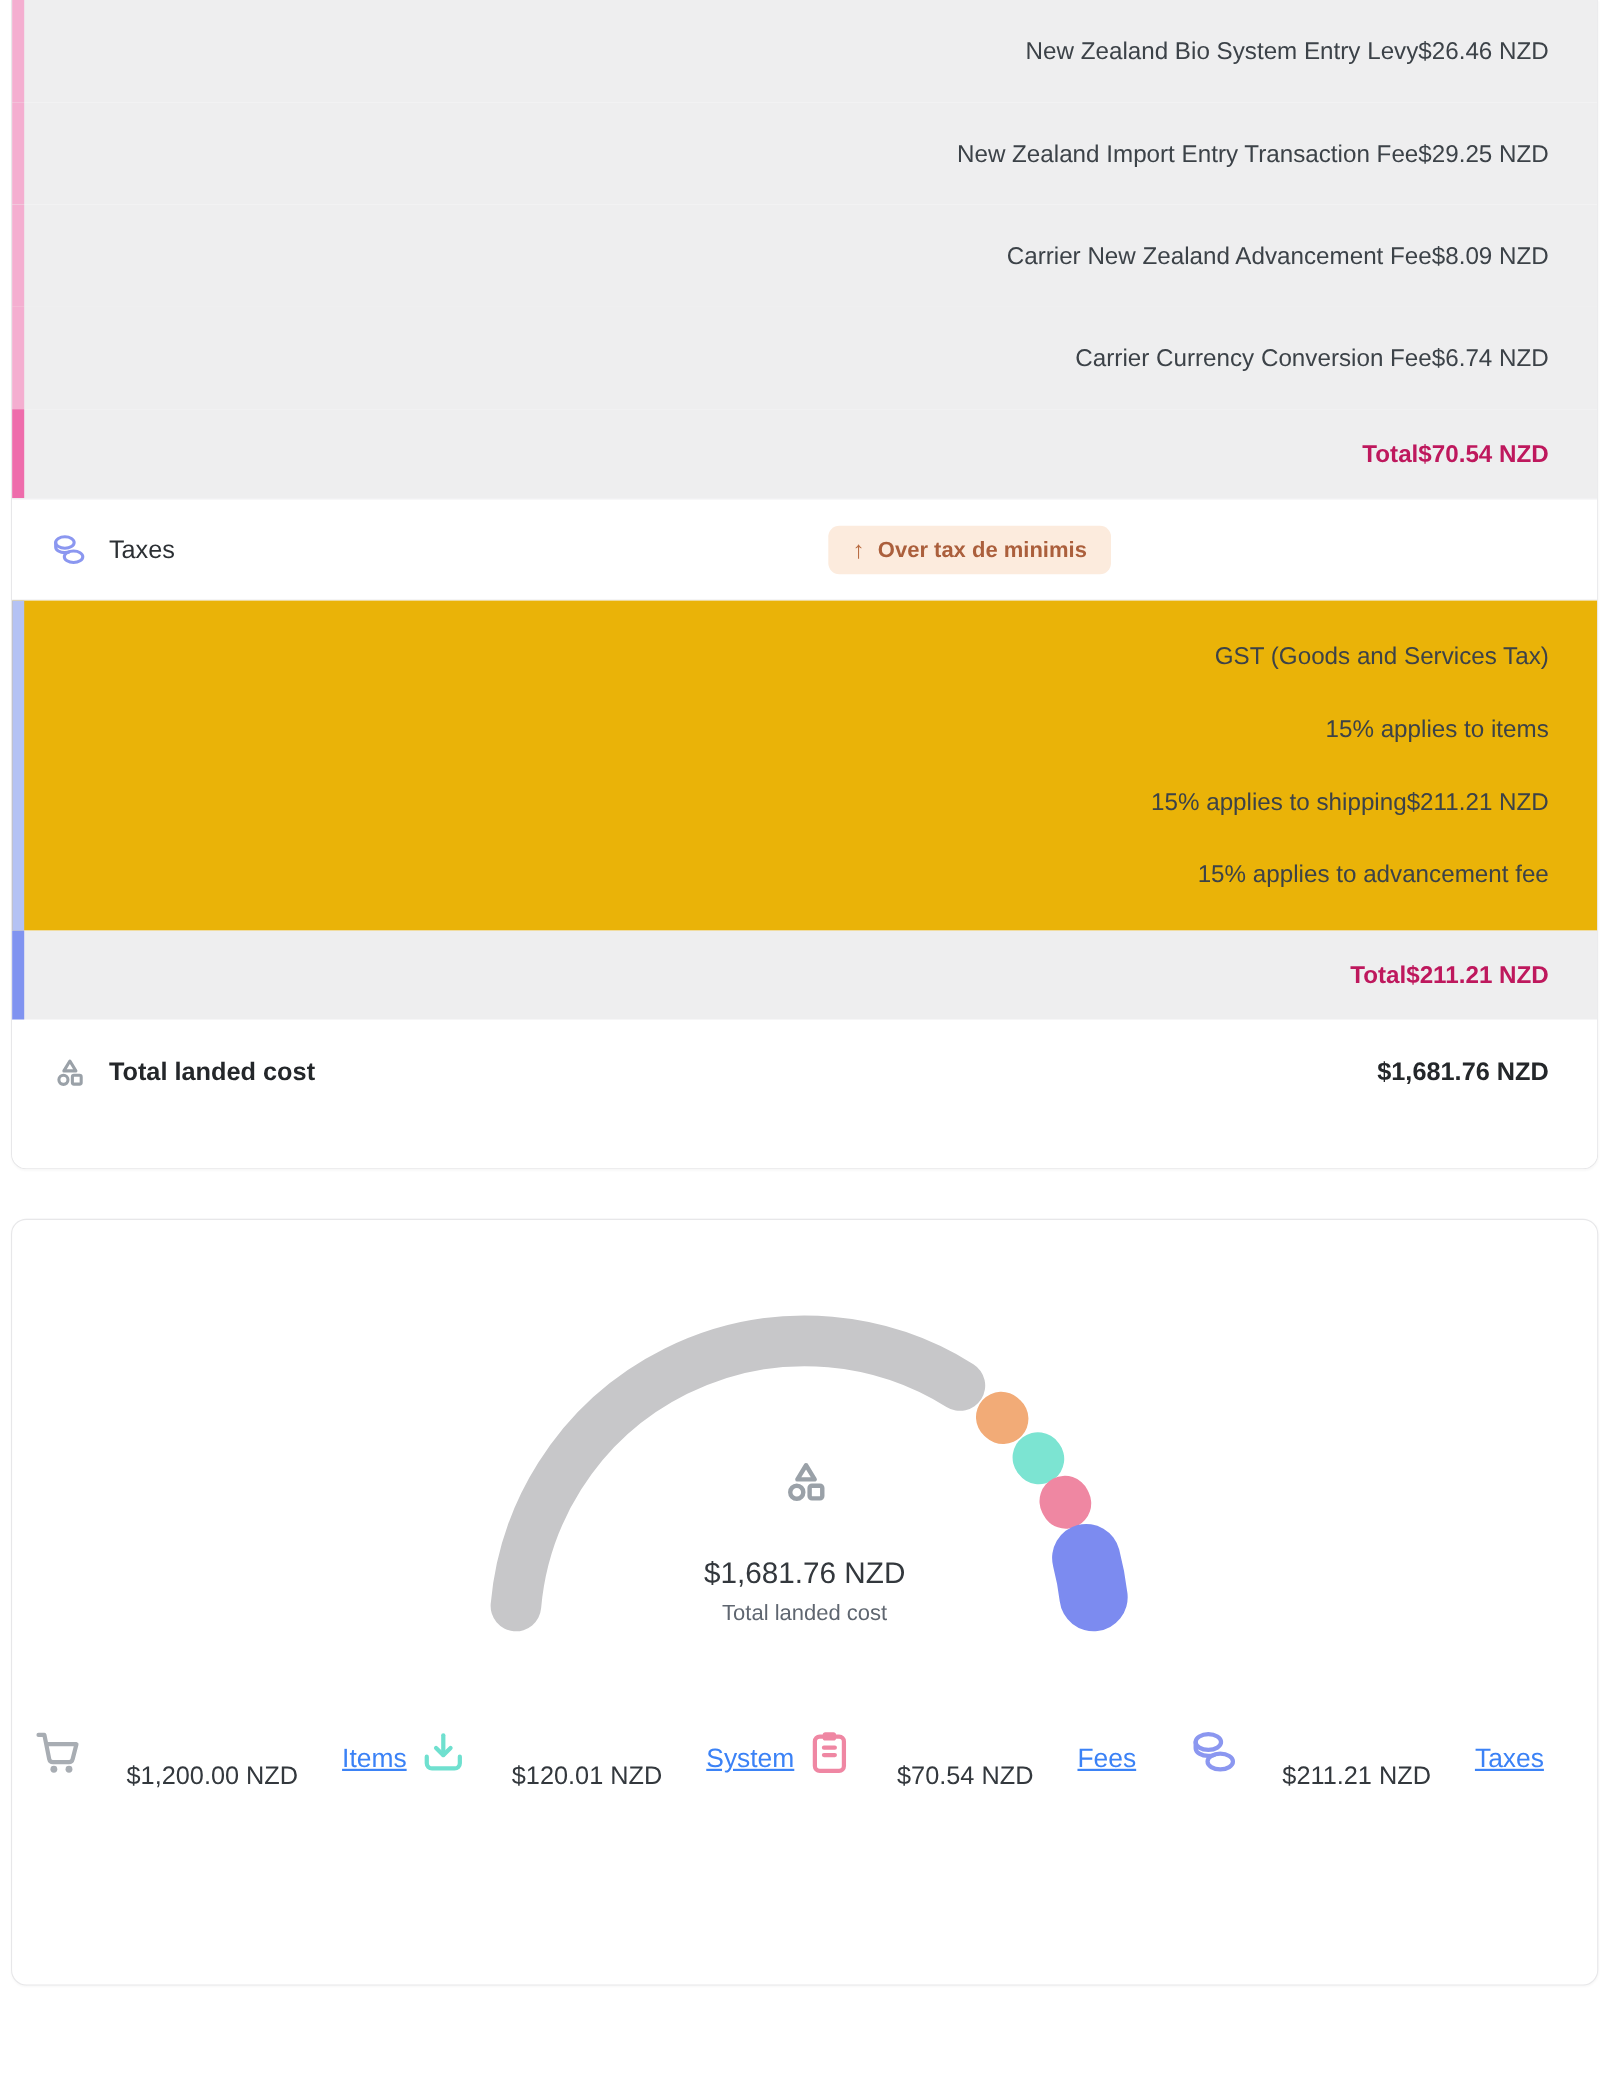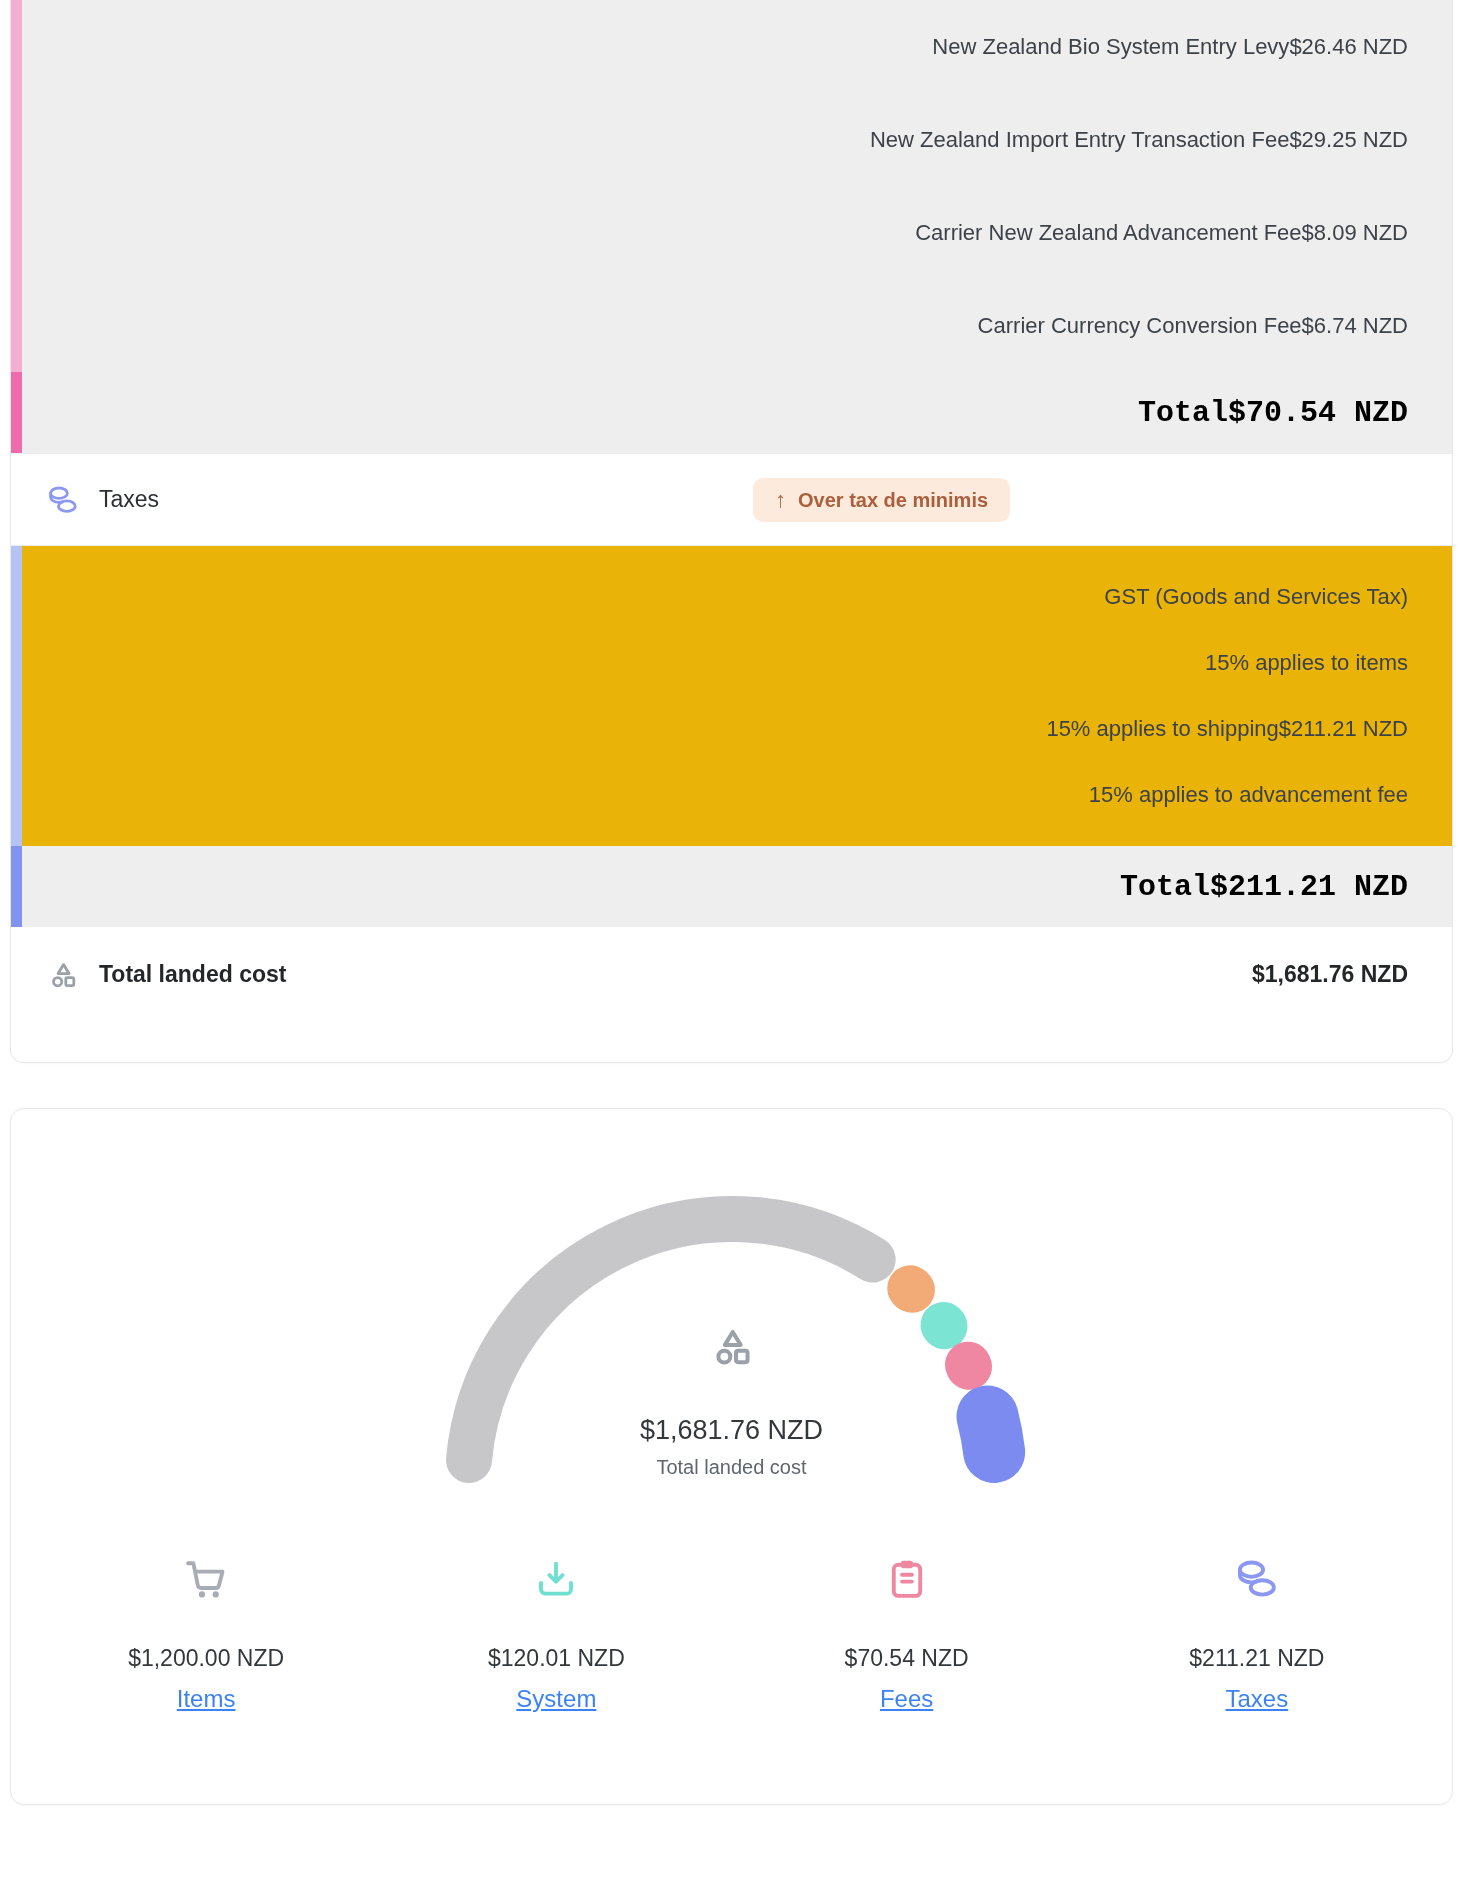--- a/index.html
+++ b/index.html
@@ -19,21 +19,21 @@
   
   .row{
     position:relative;display:flex;align-items:center;justify-content:flex-end;
     background:#eeeeef;padding-left:38px;padding-right:44px;box-sizing:border-box;
   }
   .row .bar{position:absolute;left:0;top:0;bottom:0;width:11px;}
   .fee-row{height:93px;font-size:22px;}
   .gst-wrap{position:relative;background:#eab308;padding:18px 0;}
   .gst-row{height:66px;font-size:22px;background:transparent;}
   .gst-wrap>.bar{position:absolute;left:0;top:0;bottom:0;width:11px;}
-  .total-row{height:81px;font-size:30px;font-weight:700;color:#000000;font-family:Liberation Mono, monospace;}
+  .total-row{height:81px;font-size:22px;font-weight:700;color:#be185d;}
   .lbl{color:inherit;}
   .amt{white-space:nowrap;}
   
   .white-row{
     background:#ffffff;display:flex;align-items:center;position:relative;
     padding-left:36px;padding-right:44px;box-sizing:border-box;
   }
   .tax-header{height:93px;border-top:1px solid #ececee;border-bottom:1px solid #ececee;}
   .tax-header .section-label{font-size:23px;color:#2c3034;font-weight:500;margin-left:20px;}
   .sec-icon{width:32px;height:32px;flex:0 0 auto;display:inline-flex;}
@@ -55,21 +55,21 @@
     position:absolute;left:0;top:215px;width:100%;
     display:flex;flex-direction:column;align-items:center;pointer-events:none;
   }
   .center-overlay .shapes{width:46px;height:46px;color:#9aa1a8;}
   .center-value{margin-top:45px;font-size:27px;color:#33383d;}
   .center-label{margin-top:10px;font-size:20px;color:#5f6670;}
   .legend{
     position:absolute;left:0;top:448px;width:100%;box-sizing:border-box;
     padding:0 20px;display:flex;
   }
-  .leg-col{flex:1 1 0;display:flex;flex-direction:column;align-items:center;cursor:default;}
+  .leg-col{flex:1 1 0;display:flex;flex-direction:row;align-items:center;cursor:default;gap:40px;}
   .leg-icon{width:44px;height:44px;display:inline-flex;}
   .leg-amt{margin-top:44px;font-size:23px;color:#33383d;}
   .leg-lbl{margin-top:13px;font-size:24px;color:#3b82f6;text-decoration:underline;}
   svg .stroke-ic{fill:none;stroke:currentColor;stroke-width:2.1;stroke-linecap:round;stroke-linejoin:round;}
 </style>
 </head>
 <body>
 
 <div class="page">
 

